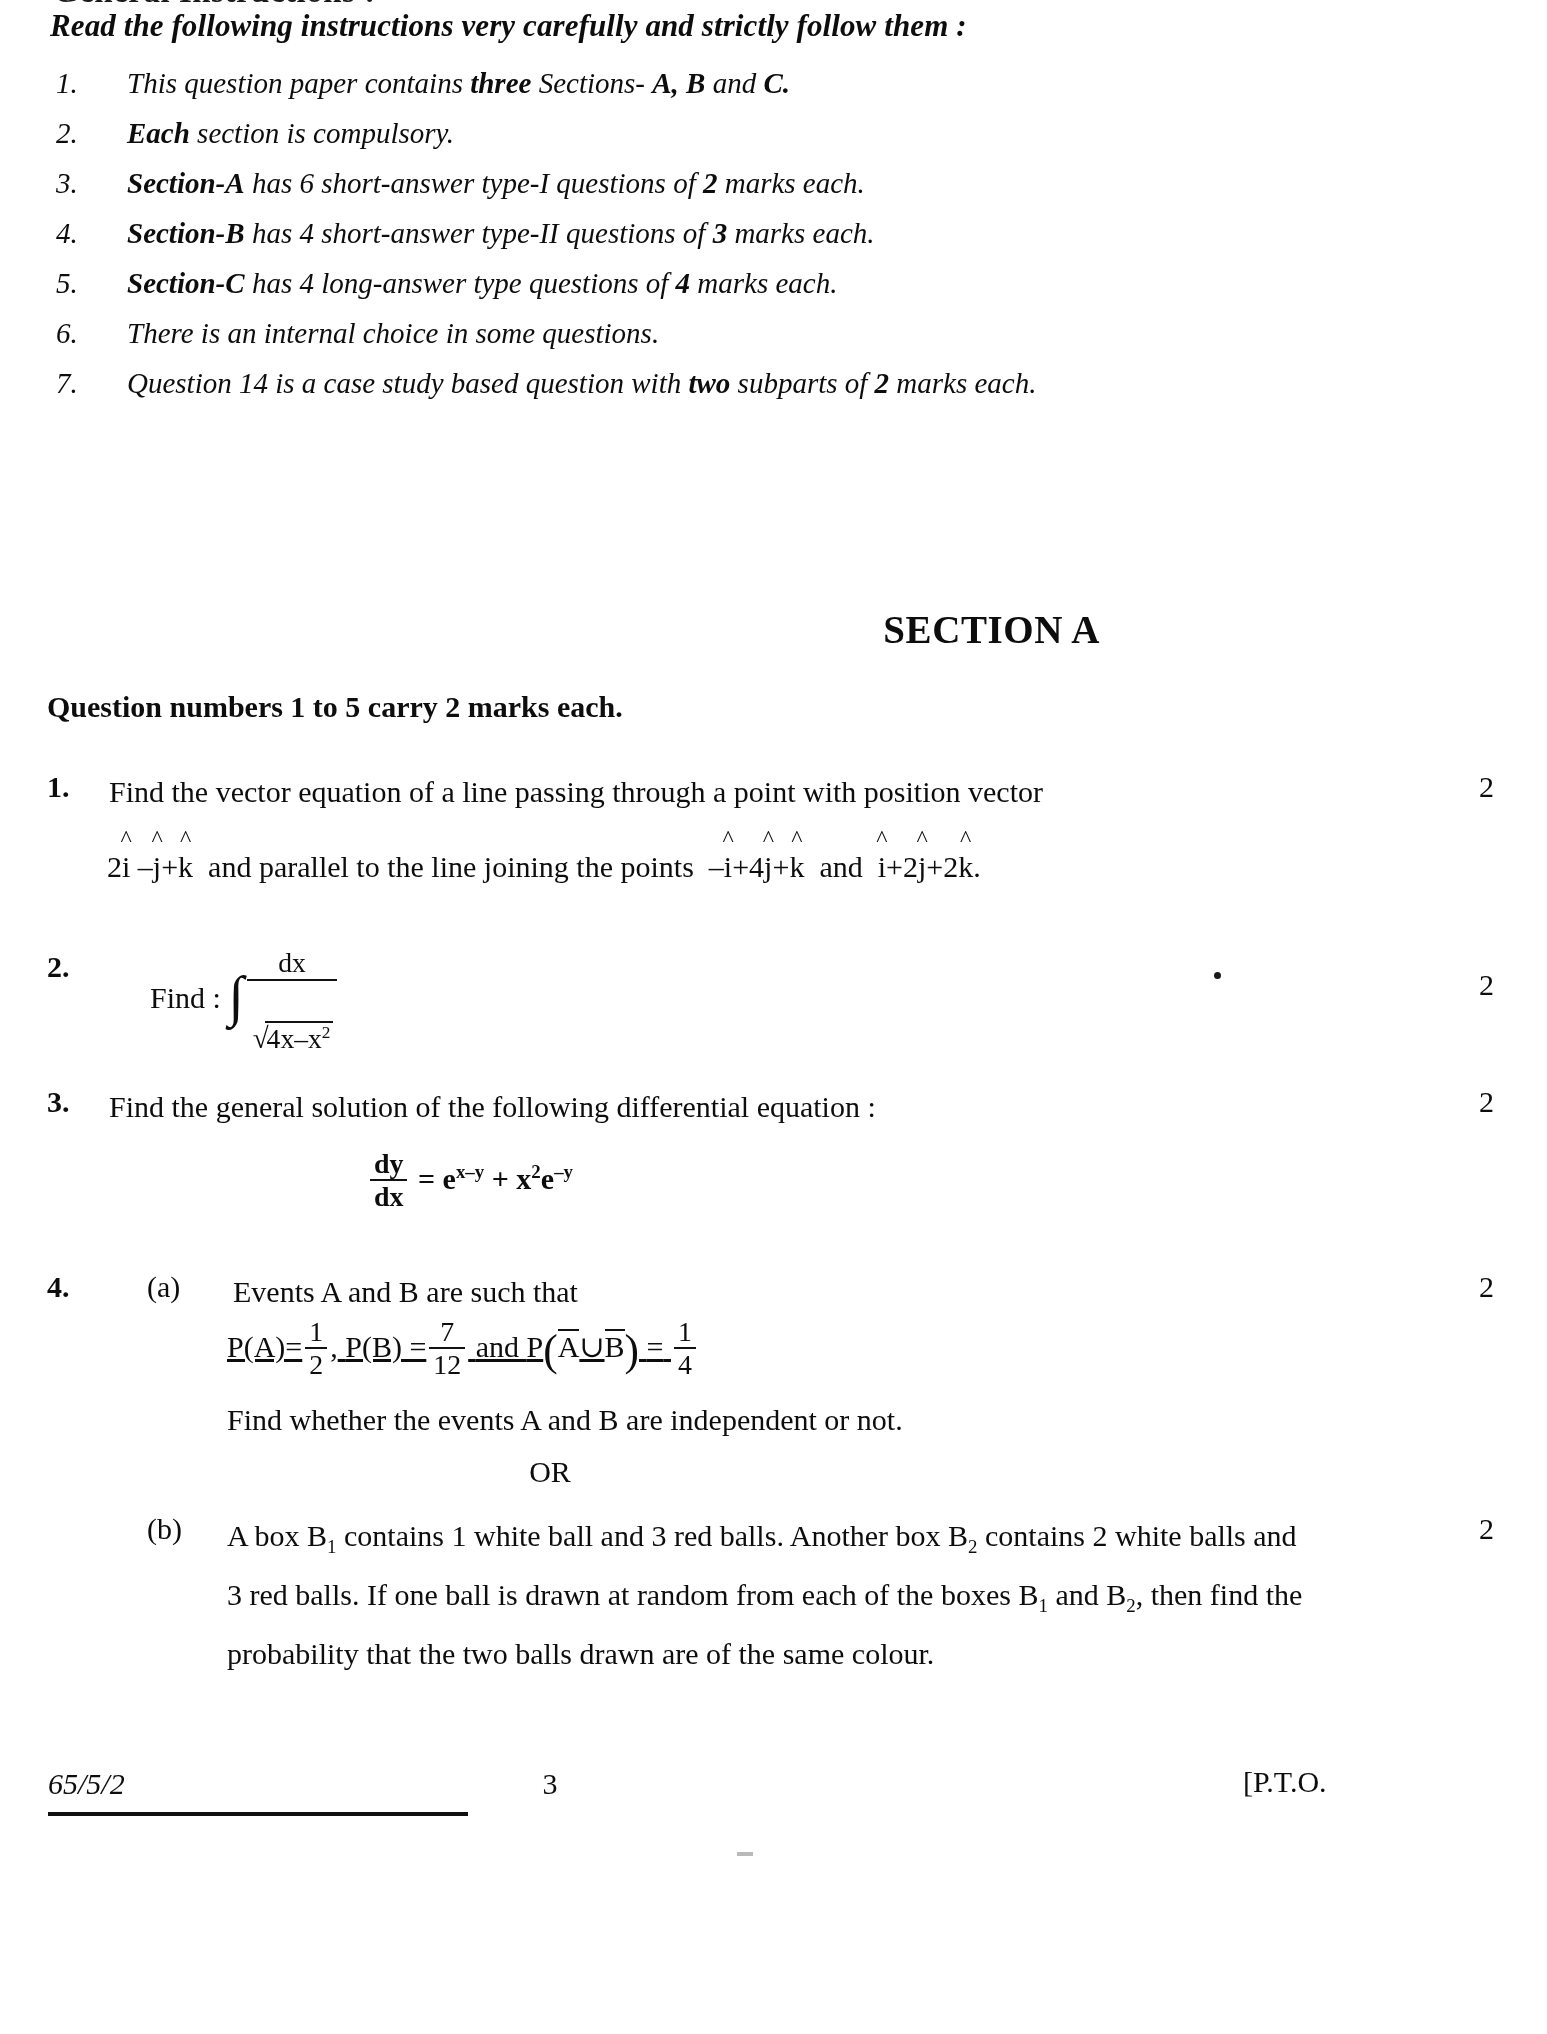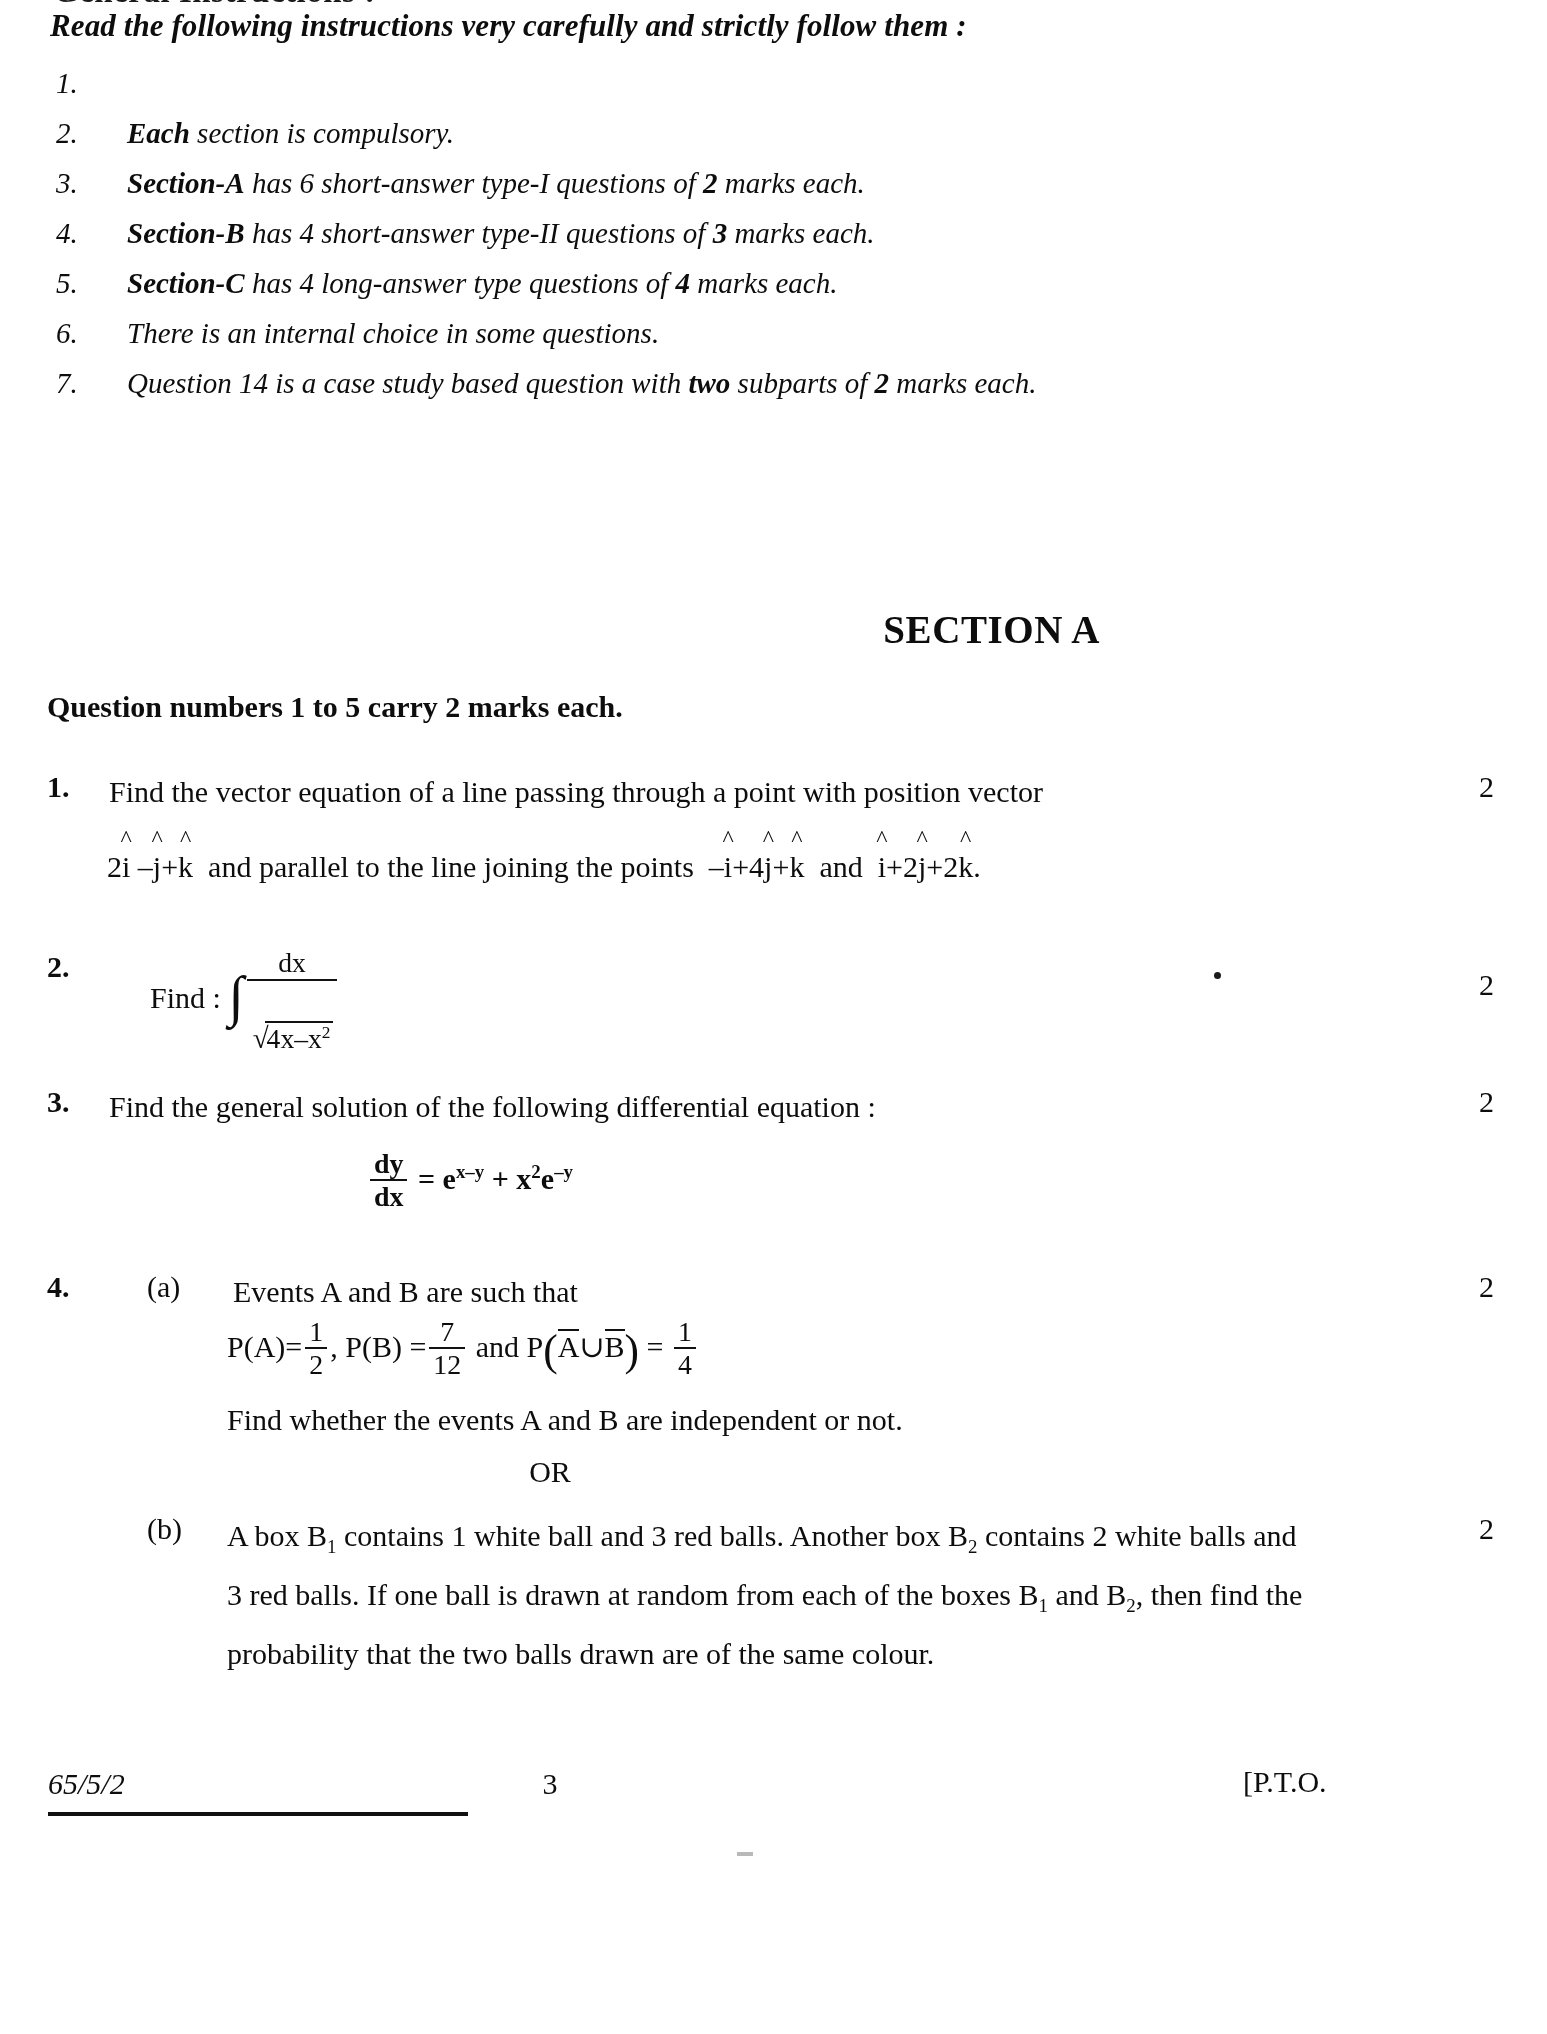--- a/index.html
+++ b/index.html
@@ -228,20 +228,21 @@
   <div class="cutoff">
     <span>General Instructions :</span>
   </div>
 
   <div class="instr-head">Read the following instructions very carefully and strictly follow them :</div>
 
   <div class="instr-list">
 
     <div class="instr-row">
       <span class="instr-num">1.</span>
+      <span class="instr-text"><span>This question paper contains </span><b>three</b><span> Sections- </span><b>A, B</b><span> and </span><b>C.</b></span>
     </div>
 
     <div class="instr-row">
       <span class="instr-num">2.</span>
       <span class="instr-text"><span></span><b>Each</b><span> section is compulsory.</span></span>
     </div>
 
     <div class="instr-row">
       <span class="instr-num">3.</span>
       <span class="instr-text"><b>Section-A</b><span> has 6 short-answer type-I questions of </span><b>2</b><span> marks each.</span></span>
@@ -316,21 +317,21 @@
   </div>
 
   <div class="q" style="left:47px; top:1270px; width:1452px;">
     <span class="q-num">4.</span>
     <span class="q-sub" style="left:100px; top:0;">(a)</span>
     <span class="q-body" style="left:186px; top:0;">Events A and B are such that</span>
     <span class="marks" style="top:0; right:5px;">2</span>
   </div>
 
   <div class="q" style="left:47px; top:1318px; width:1452px;">
-    <span class="q-body" style="left:180px; top:0; white-space:nowrap;">
+    <span class="q-body" style="left:180px; top:0; white-space:nowrap;text-decoration:underline;">
       <span>P(A)=</span><span class="frac"><span class="num">1</span><span class="den">2</span></span><span>,</span>
       <span>P(B)  =</span><span class="frac"><span class="num">7</span><span class="den">12</span></span>
       <span>and</span>
       <span>P</span><span class="bigparen">(</span><span class="ovl">A</span><span>∪</span><span class="ovl">B</span><span class="bigparen">)</span>
       <span>=</span>
       <span class="frac"><span class="num">1</span><span class="den">4</span></span>
     </span>
   </div>
 
   <div class="q" style="left:47px; top:1398px; width:1452px;">

